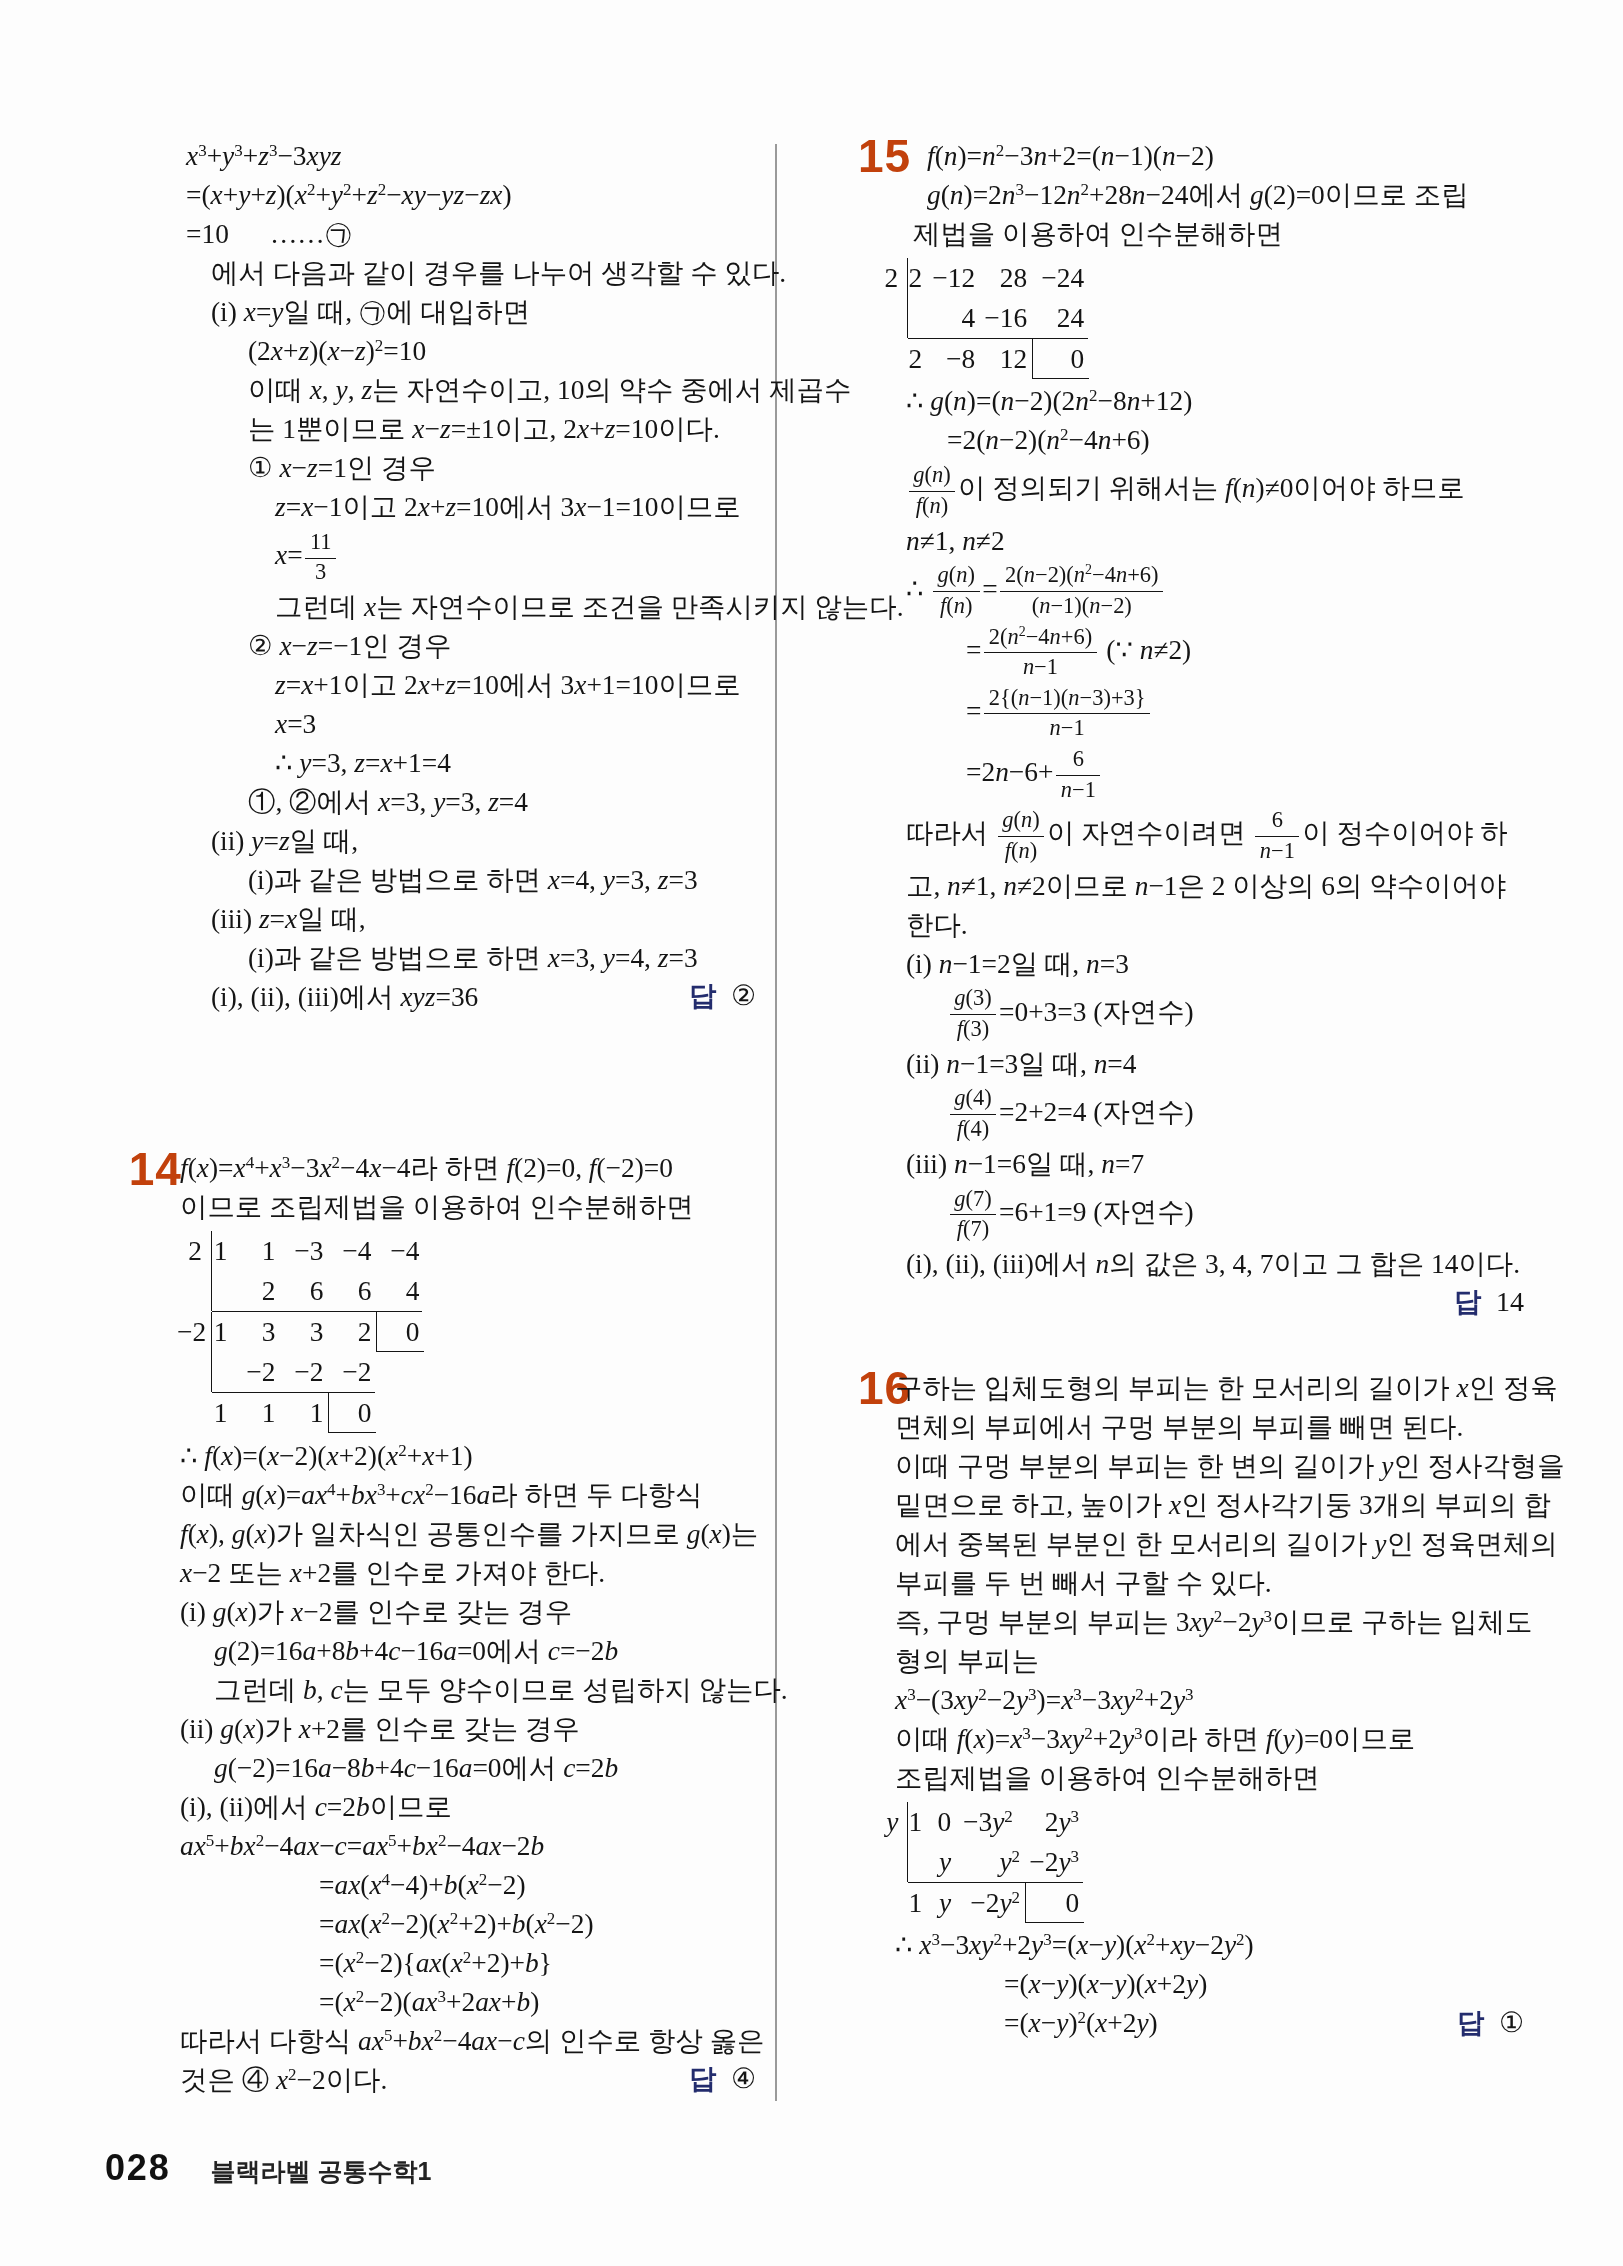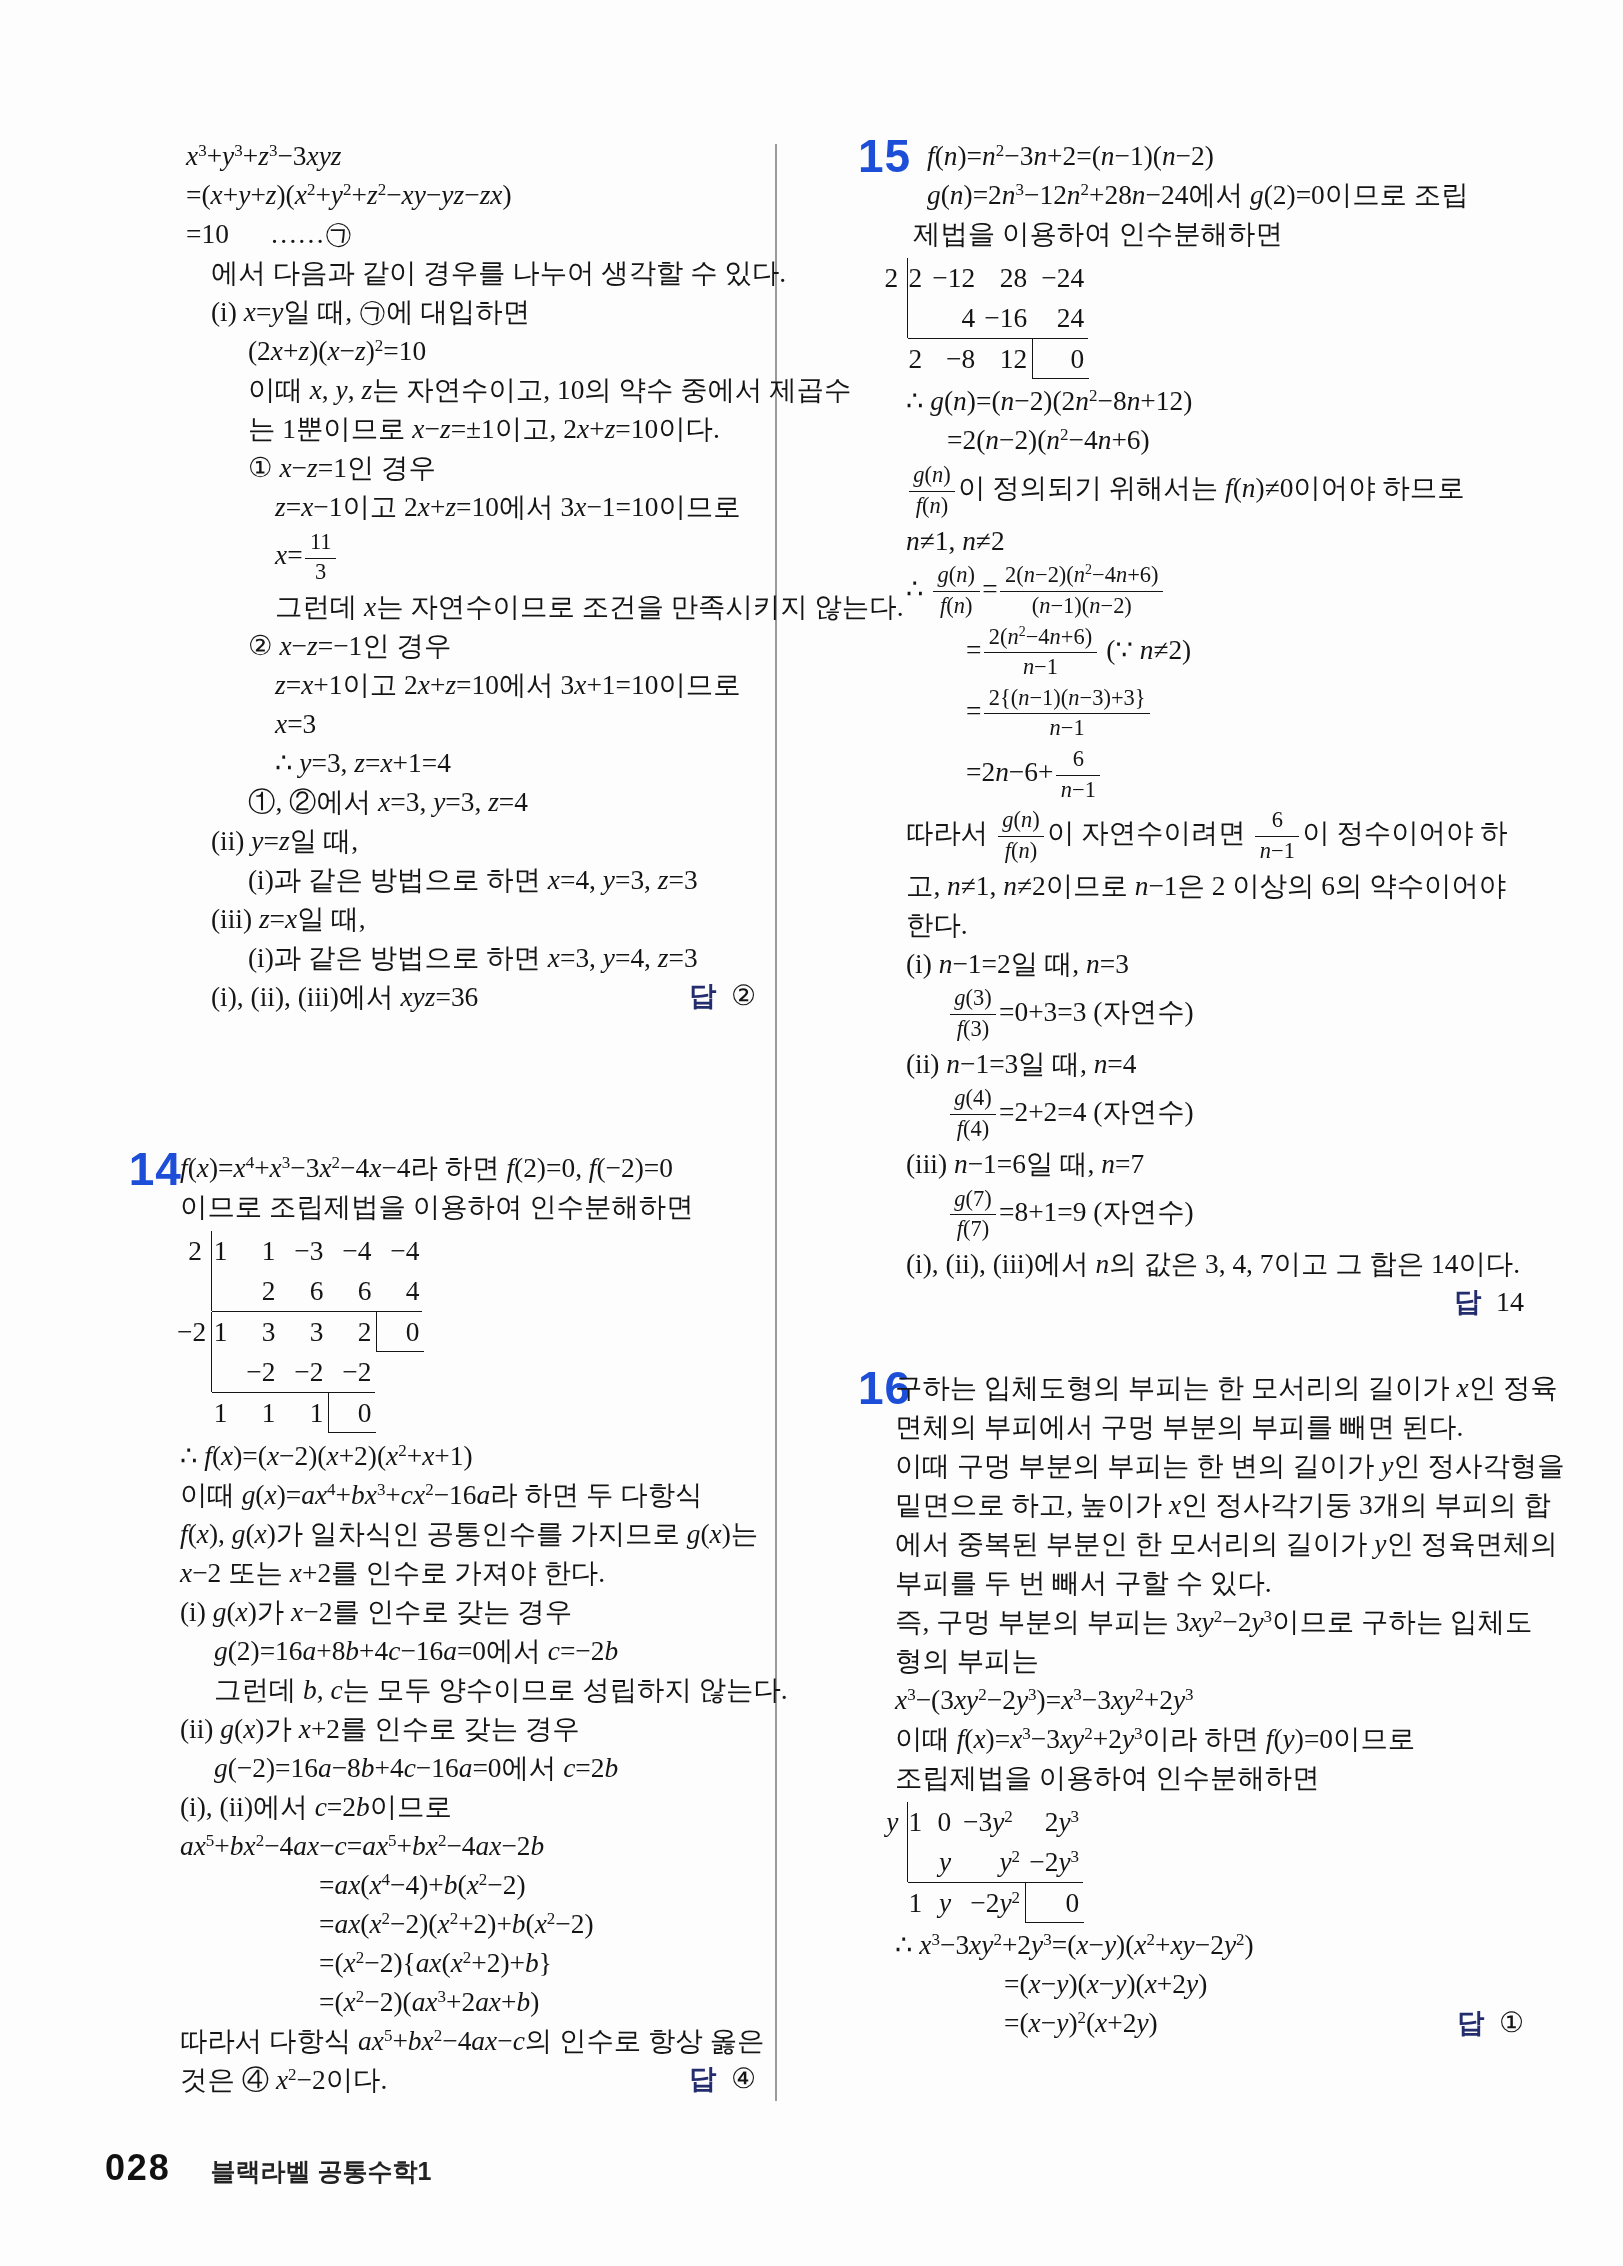--- a/index.html
+++ b/index.html
@@ -4,21 +4,21 @@
 <style>
   html,body{margin:0;padding:0;width:1624px;height:2266px;background:#fdfdfd;overflow:hidden;}
   body{font-family:"Liberation Serif",serif;color:#151515;position:relative;}
   .page{position:absolute;inset:0;background:#fdfdfd;}
   .divider{position:absolute;left:775px;top:144px;width:1.8px;height:1957px;background:#9a9a9a;}
   .col{position:absolute;}
   #col-left{left:91px;top:137px;width:667px;}
   #col-right{left:813px;top:137px;width:713px;}
   .block{position:relative;margin-left:36px;}
   .pnum{position:absolute;top:-3.7px;font-family:"Liberation Sans",sans-serif;font-weight:bold;
-        font-size:46px;line-height:46px;color:#1d4ed8;letter-spacing:0.9px;}
+        font-size:46px;line-height:46px;color:#c2410c;letter-spacing:0.9px;}
   .ln{position:relative;white-space:pre;font-size:27.4px;line-height:39px;min-height:39px;}
   .v{font-style:italic;}
   .n{font-style:normal;}
   sup.s{font-size:0.62em;vertical-align:0.55em;line-height:1;}
   .frac{display:inline-block;vertical-align:middle;text-align:center;font-size:0.82em;line-height:1.2;margin:1.8px 2.7px;}
   .fn{display:block;border-bottom:1.8px solid #151515;padding:0 4.6px 1.8px;}
   .fd{display:block;padding:0.9px 4.6px 0;}
   .ans{position:absolute;right:2px;bottom:1.8px;line-height:37px;white-space:pre;}
   .dap{font-family:"Liberation Sans",sans-serif;font-weight:bold;color:#232c6d;font-size:27.4px;margin-right:14.6px;}
   .aval{font-size:28px;}
@@ -169,21 +169,21 @@
         <div class="ln" style="padding-left: 117px;"><span class="n">=</span><span class="frac"><span class="fn"><span class="n">2{(</span><span class="v">n</span><span class="n">−1)(</span><span class="v">n</span><span class="n">−3)+3}</span></span><span class="fd"><span class="v">n</span><span class="n">−1</span></span></span></div>
         <div class="ln" style="padding-left: 117px;"><span class="n">=2</span><span class="v">n</span><span class="n">−6+</span><span class="frac"><span class="fn"><span class="n">6</span></span><span class="fd"><span class="v">n</span><span class="n">−1</span></span></span></div>
         <div class="ln" style="padding-left: 57px;"><span class="n">따라서 </span><span class="frac"><span class="fn"><span class="v">g</span><span class="n">(</span><span class="v">n</span><span class="n">)</span></span><span class="fd"><span class="v">f</span><span class="n">(</span><span class="v">n</span><span class="n">)</span></span></span><span class="n">이 자연수이려면 </span><span class="frac"><span class="fn"><span class="n">6</span></span><span class="fd"><span class="v">n</span><span class="n">−1</span></span></span><span class="n">이 정수이어야 하</span></div>
         <div class="ln" style="padding-left: 57px;"><span class="n">고, </span><span class="v">n</span><span class="n">≠1, </span><span class="v">n</span><span class="n">≠2이므로 </span><span class="v">n</span><span class="n">−1은 2 이상의 6의 약수이어야</span></div>
         <div class="ln" style="padding-left: 57px;"><span class="n">한다.</span></div>
         <div class="ln" style="padding-left: 57px;"><span class="n">(i)</span><span class="n"> </span><span class="v">n</span><span class="n">−1=2일 때, </span><span class="v">n</span><span class="n">=3</span></div>
         <div class="ln" style="padding-left: 98px;"><span class="frac"><span class="fn"><span class="v">g</span><span class="n">(3)</span></span><span class="fd"><span class="v">f</span><span class="n">(3)</span></span></span><span class="n">=0+3=3 (자연수)</span></div>
         <div class="ln" style="padding-left: 57px;"><span class="n">(ii)</span><span class="n"> </span><span class="v">n</span><span class="n">−1=3일 때, </span><span class="v">n</span><span class="n">=4</span></div>
         <div class="ln" style="padding-left: 98px;"><span class="frac"><span class="fn"><span class="v">g</span><span class="n">(4)</span></span><span class="fd"><span class="v">f</span><span class="n">(4)</span></span></span><span class="n">=2+2=4 (자연수)</span></div>
         <div class="ln" style="padding-left: 57px;"><span class="n">(iii)</span><span class="n"> </span><span class="v">n</span><span class="n">−1=6일 때, </span><span class="v">n</span><span class="n">=7</span></div>
-        <div class="ln" style="padding-left: 98px;"><span class="frac"><span class="fn"><span class="v">g</span><span class="n">(7)</span></span><span class="fd"><span class="v">f</span><span class="n">(7)</span></span></span><span class="n">=8+1=9 (자연수)</span></div>
+        <div class="ln" style="padding-left: 98px;"><span class="frac"><span class="fn"><span class="v">g</span><span class="n">(7)</span></span><span class="fd"><span class="v">f</span><span class="n">(7)</span></span></span><span class="n">=6+1=9 (자연수)</span></div>
         <div class="ln" style="padding-left: 57px;"><span class="n">(i)</span><span class="n">, </span><span class="n">(ii)</span><span class="n">, </span><span class="n">(iii)</span><span class="n">에서 </span><span class="v">n</span><span class="n">의 값은 3, 4, 7이고 그 합은 14이다.</span></div>
         <div class="ln"><span class="ans"><span class="dap">답</span><span class="aval">14</span></span></div>
       </div>
       <div class="block" style="margin-top: 46px;">
         <span class="pnum" style="left: 9.1px;">16</span>
         <div class="ln" style="padding-left: 46px;"><span class="n">구하는 입체도형의 부피는 한 모서리의 길이가 </span><span class="v">x</span><span class="n">인 정육</span></div>
         <div class="ln" style="padding-left: 46px;"><span class="n">면체의 부피에서 구멍 부분의 부피를 빼면 된다.</span></div>
         <div class="ln" style="padding-left: 46px;"><span class="n">이때 구멍 부분의 부피는 한 변의 길이가 </span><span class="v">y</span><span class="n">인 정사각형을</span></div>
         <div class="ln" style="padding-left: 46px;"><span class="n">밑면으로 하고, 높이가 </span><span class="v">x</span><span class="n">인 정사각기둥 3개의 부피의 합</span></div>
         <div class="ln" style="padding-left: 46px;"><span class="n">에서 중복된 부분인 한 모서리의 길이가 </span><span class="v">y</span><span class="n">인 정육면체의</span></div>

